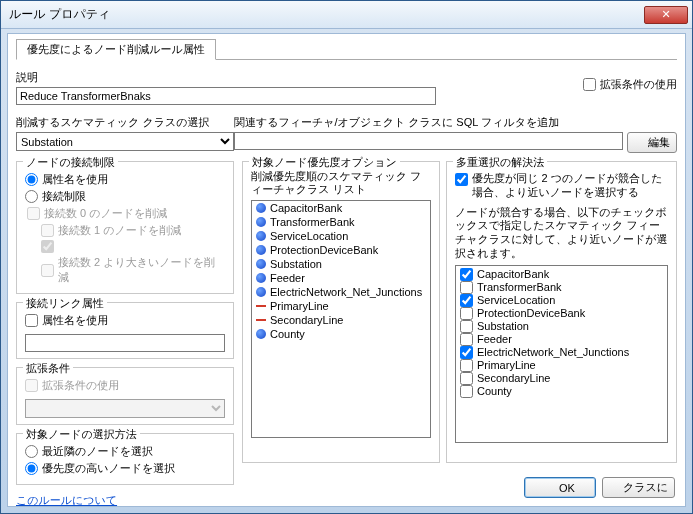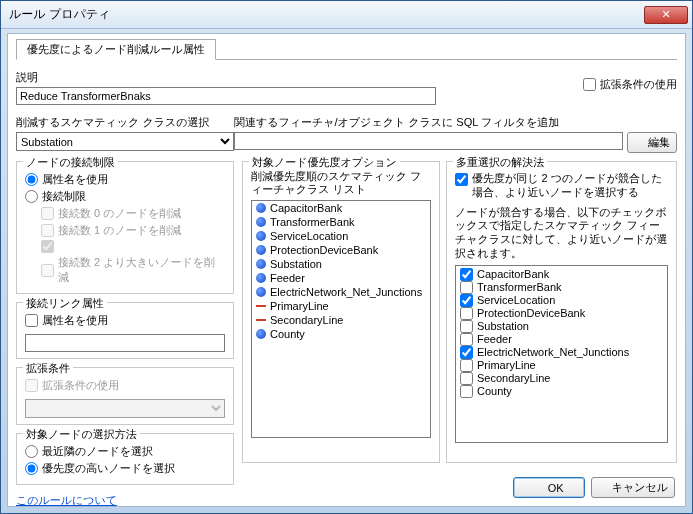--- a/index.html
+++ b/index.html
@@ -195,21 +195,21 @@
         <div class="groupbox">
           <div class="legend">ノードの接続制限</div>
           <div class="radio-row">
             <input type="radio" name="connlim" checked="" style="">
             <span>属性名を使用</span>
           </div>
           <div class="radio-row">
             <input type="radio" name="connlim" style="">
             <span>接続制限</span>
           </div>
-          <div class="checkbox-row disabled" style="margin-left:16px;">
+          <div class="checkbox-row disabled" style="margin-left:2px;">
             <input type="checkbox" disabled="" style="">
             <span>接続数 0 のノードを削減</span>
           </div>
           <div class="checkbox-row disabled" style="margin-left:16px;">
             <input type="checkbox" disabled="" style="">
             <span>接続数 1 のノードを削減</span>
           </div>
           <div class="checkbox-row disabled" style="margin-left:16px;">
             <input type="checkbox" disabled="" checked="" style="">
           </div>
@@ -354,17 +354,17 @@
                 <span>County</span>
               </div>
             </div>
         </div>
       </div>
 
     </div>
 
     <div class="footer">
       <button class="btn primary">OK</button>
-      <button class="btn">キャンセル</button>
+      <button class="btn">クラスに</button>
     </div>
 
   </div>
 </div>
 
 </body></html>

